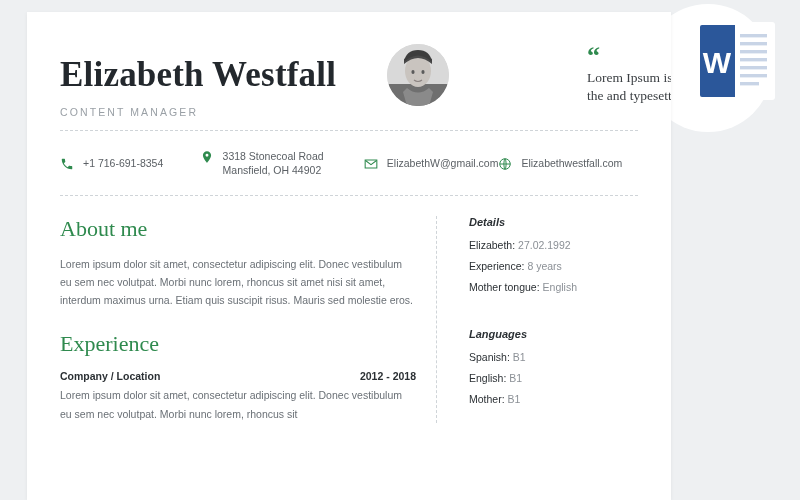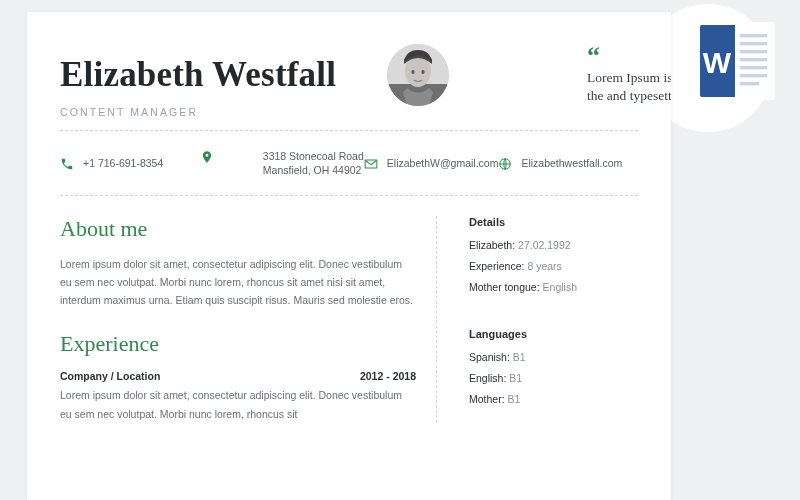--- a/index.html
+++ b/index.html
@@ -111,21 +111,21 @@
   }
   .contact-item .ico {
     width: 14px;
     height: 14px;
     margin-right: 9px;
     flex: 0 0 14px;
     color: #2f8a4e;
     margin-top: 1px;
   }
   .ci-phone { width: 170px; }
-  .ci-address { width: 200px; justify-content: space-between; }
+  .ci-address { width: 200px; }
   .ci-web { width: 170px; }
   .ci-email { width: auto; }
   
   .body-cols {
     display: flex;
     padding: 20px 33px 0 33px;
   }
   .col-main {
     width: 435px;
     padding-right: 20px;
@@ -159,20 +159,21 @@
     color: #2b3034;
     font-weight: bold;
     margin-bottom: 4px;
   }
   .exp-date { font-weight: bold; color: #2b3034; }
   .side-title {
     font-size: 11px;
     font-weight: bold;
     color: #2b3034;
     margin: 0 0 11px 0;
+    font-style: italic;
   }
   .side-row {
     font-size: 10.5px;
     color: #2b3034;
     margin-bottom: 9px;
   }
   .side-row .val {
     color: #8b9096;
     font-weight: normal;
   }

